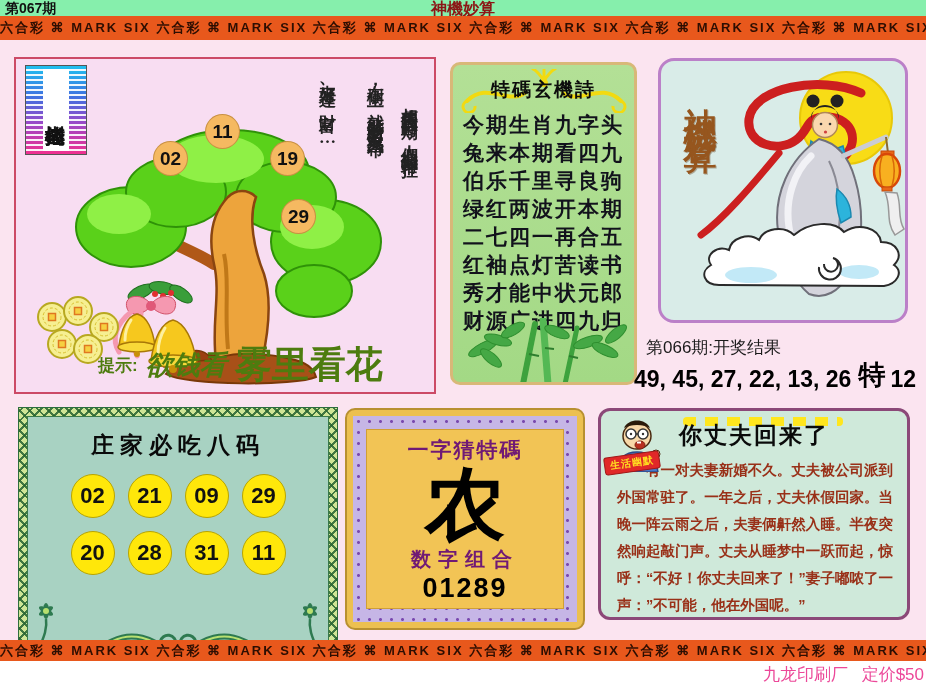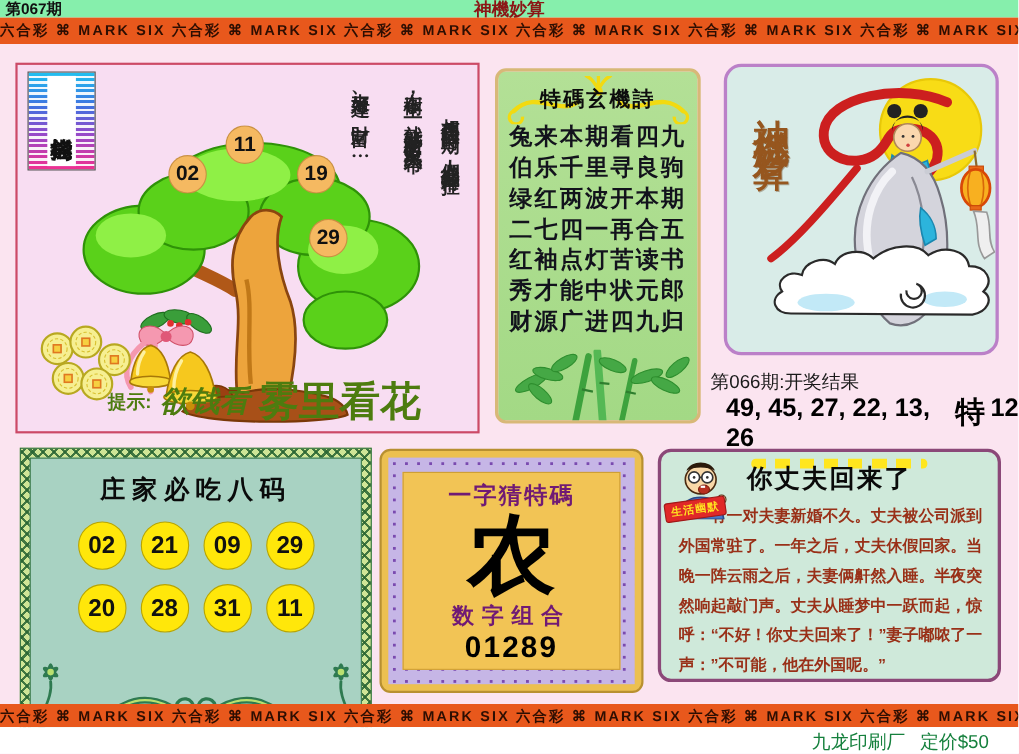--- a/index.html
+++ b/index.html
@@ -59,22 +59,22 @@
   .bamboo-svg{position:absolute;left:0;bottom:-2px;width:181px;height:66px;}
   
   .deity-panel{position:absolute;left:658px;top:58px;width:250px;height:265px;box-sizing:border-box;
       background:#d9ece8;border:3px solid #bb80c8;border-radius:16px;overflow:hidden;}
   .deity-svg{position:absolute;left:0;top:0;width:244px;height:259px;}
   .deity-title{position:absolute;left:16px;top:20px;writing-mode:vertical-rl;text-orientation:upright;
       font-family:"Liberation Serif",serif;font-size:33px;font-weight:bold;color:#96561e;
       letter-spacing:11px;text-shadow:1px 1px 0 rgba(90,50,10,0.35);}
   
   .result-label{position:absolute;left:646px;top:336px;font-size:17px;color:#1a1a1a;}
-  .result-numbers{position:absolute;left:660px;top:357px;font-size:23px;font-weight:bold;color:#000;
-      display:flex;align-items:flex-start;}
+  .result-numbers{position:absolute;left:634px;top:357px;font-size:23px;font-weight:bold;color:#000;
+      display:flex;align-items:flex-end;}
   .result-special-label{font-size:27px;margin:0 5px 0 7px;}
   
   .eight-panel{position:absolute;left:18px;top:407px;width:320px;height:273px;box-sizing:border-box;
       background-color:#cfe596;border:1px solid #2e6e3e;padding:8px;
       background-image:repeating-linear-gradient(45deg,rgba(40,100,50,0.85) 0 2px,transparent 2px 7px),
                        repeating-linear-gradient(-45deg,rgba(40,100,50,0.85) 0 2px,transparent 2px 7px);}
   .eight-inner{position:relative;width:100%;height:100%;background:#a8d2c2;border:1px solid #3a7a4a;
       box-sizing:border-box;}
   .eight-title{text-align:center;margin-top:13px;font-family:"Liberation Serif",serif;
       font-size:23px;font-weight:bold;letter-spacing:6px;color:#0a0a0a;}
@@ -104,21 +104,21 @@
       font-size:10px;font-weight:bold;letter-spacing:1px;padding:1px 5px;border-radius:3px;
       border:1px solid #a01818;transform:rotate(-8deg);white-space:nowrap;}
   .joke-title-wrap{position:relative;text-align:center;margin-top:9px;}
   .joke-deco{position:absolute;left:82px;top:-3px;width:160px;height:9px;border-radius:4px;
       background:repeating-linear-gradient(90deg,#ffe61e 0 13px,transparent 13px 22px);}
   .joke-title{position:relative;font-size:23px;font-weight:bold;color:#0a0a0a;letter-spacing:2px;z-index:1;}
   .joke-body{margin:6px 14px 0 16px;font-size:14.5px;line-height:27px;color:#993018;
       font-weight:bold;text-align:justify;text-indent:2em;}
   
   .footer-strip{position:absolute;left:0;top:661px;width:926px;height:24px;background:#fff;}
-  .footer-text{position:absolute;right:27px;top:663px;font-size:17px;color:#15803d;}
+  .footer-text{position:absolute;right:2px;top:663px;font-size:17px;color:#ec4899;}
   .footer-text .price{margin-left:9px;}
 </style>
 </head>
 <body>
 
 <div class="page">
 
   <div class="top-strip">
     <span class="issue-no">第067期</span>
     <span class="main-title">神機妙算</span>
@@ -238,20 +238,21 @@
         <path d="M8,32 C28,12 48,36 66,24" stroke="#f2da10" stroke-width="4" fill="none" stroke-linecap="round"></path>
         <path d="M162,32 C142,12 122,36 104,24" stroke="#f2da10" stroke-width="4" fill="none" stroke-linecap="round"></path>
         <path d="M8,32 a6,6 0 1,0 8,5" stroke="#f2da10" stroke-width="3" fill="none"></path>
         <path d="M162,32 a6,6 0 1,1 -8,5" stroke="#f2da10" stroke-width="3" fill="none"></path>
         <path d="M85,12 C80,4 78,2 74,0 M85,12 C85,3 85,1 85,0 M85,12 C90,4 92,2 96,0" stroke="#f2da10" stroke-width="3" fill="none" stroke-linecap="round"></path>
         <circle cx="85" cy="14" r="4" fill="#f2da10"></circle>
       </svg>
       <span class="poem-title">特碼玄機詩</span>
     </div>
     <div class="poem-lines">
+      <div class="poem-line">今期生肖九字头</div>
       <div class="poem-line">兔来本期看四九</div>
       <div class="poem-line">伯乐千里寻良驹</div>
       <div class="poem-line">绿红两波开本期</div>
       <div class="poem-line">二七四一再合五</div>
       <div class="poem-line">红袖点灯苦读书</div>
       <div class="poem-line">秀才能中状元郎</div>
       <div class="poem-line">财源广进四九归</div>
     </div>
     <svg class="bamboo-svg" viewBox="0 0 181 66">
       <path d="M70,66 L82,6" stroke="#3da23d" stroke-width="6" stroke-linecap="round"></path>

